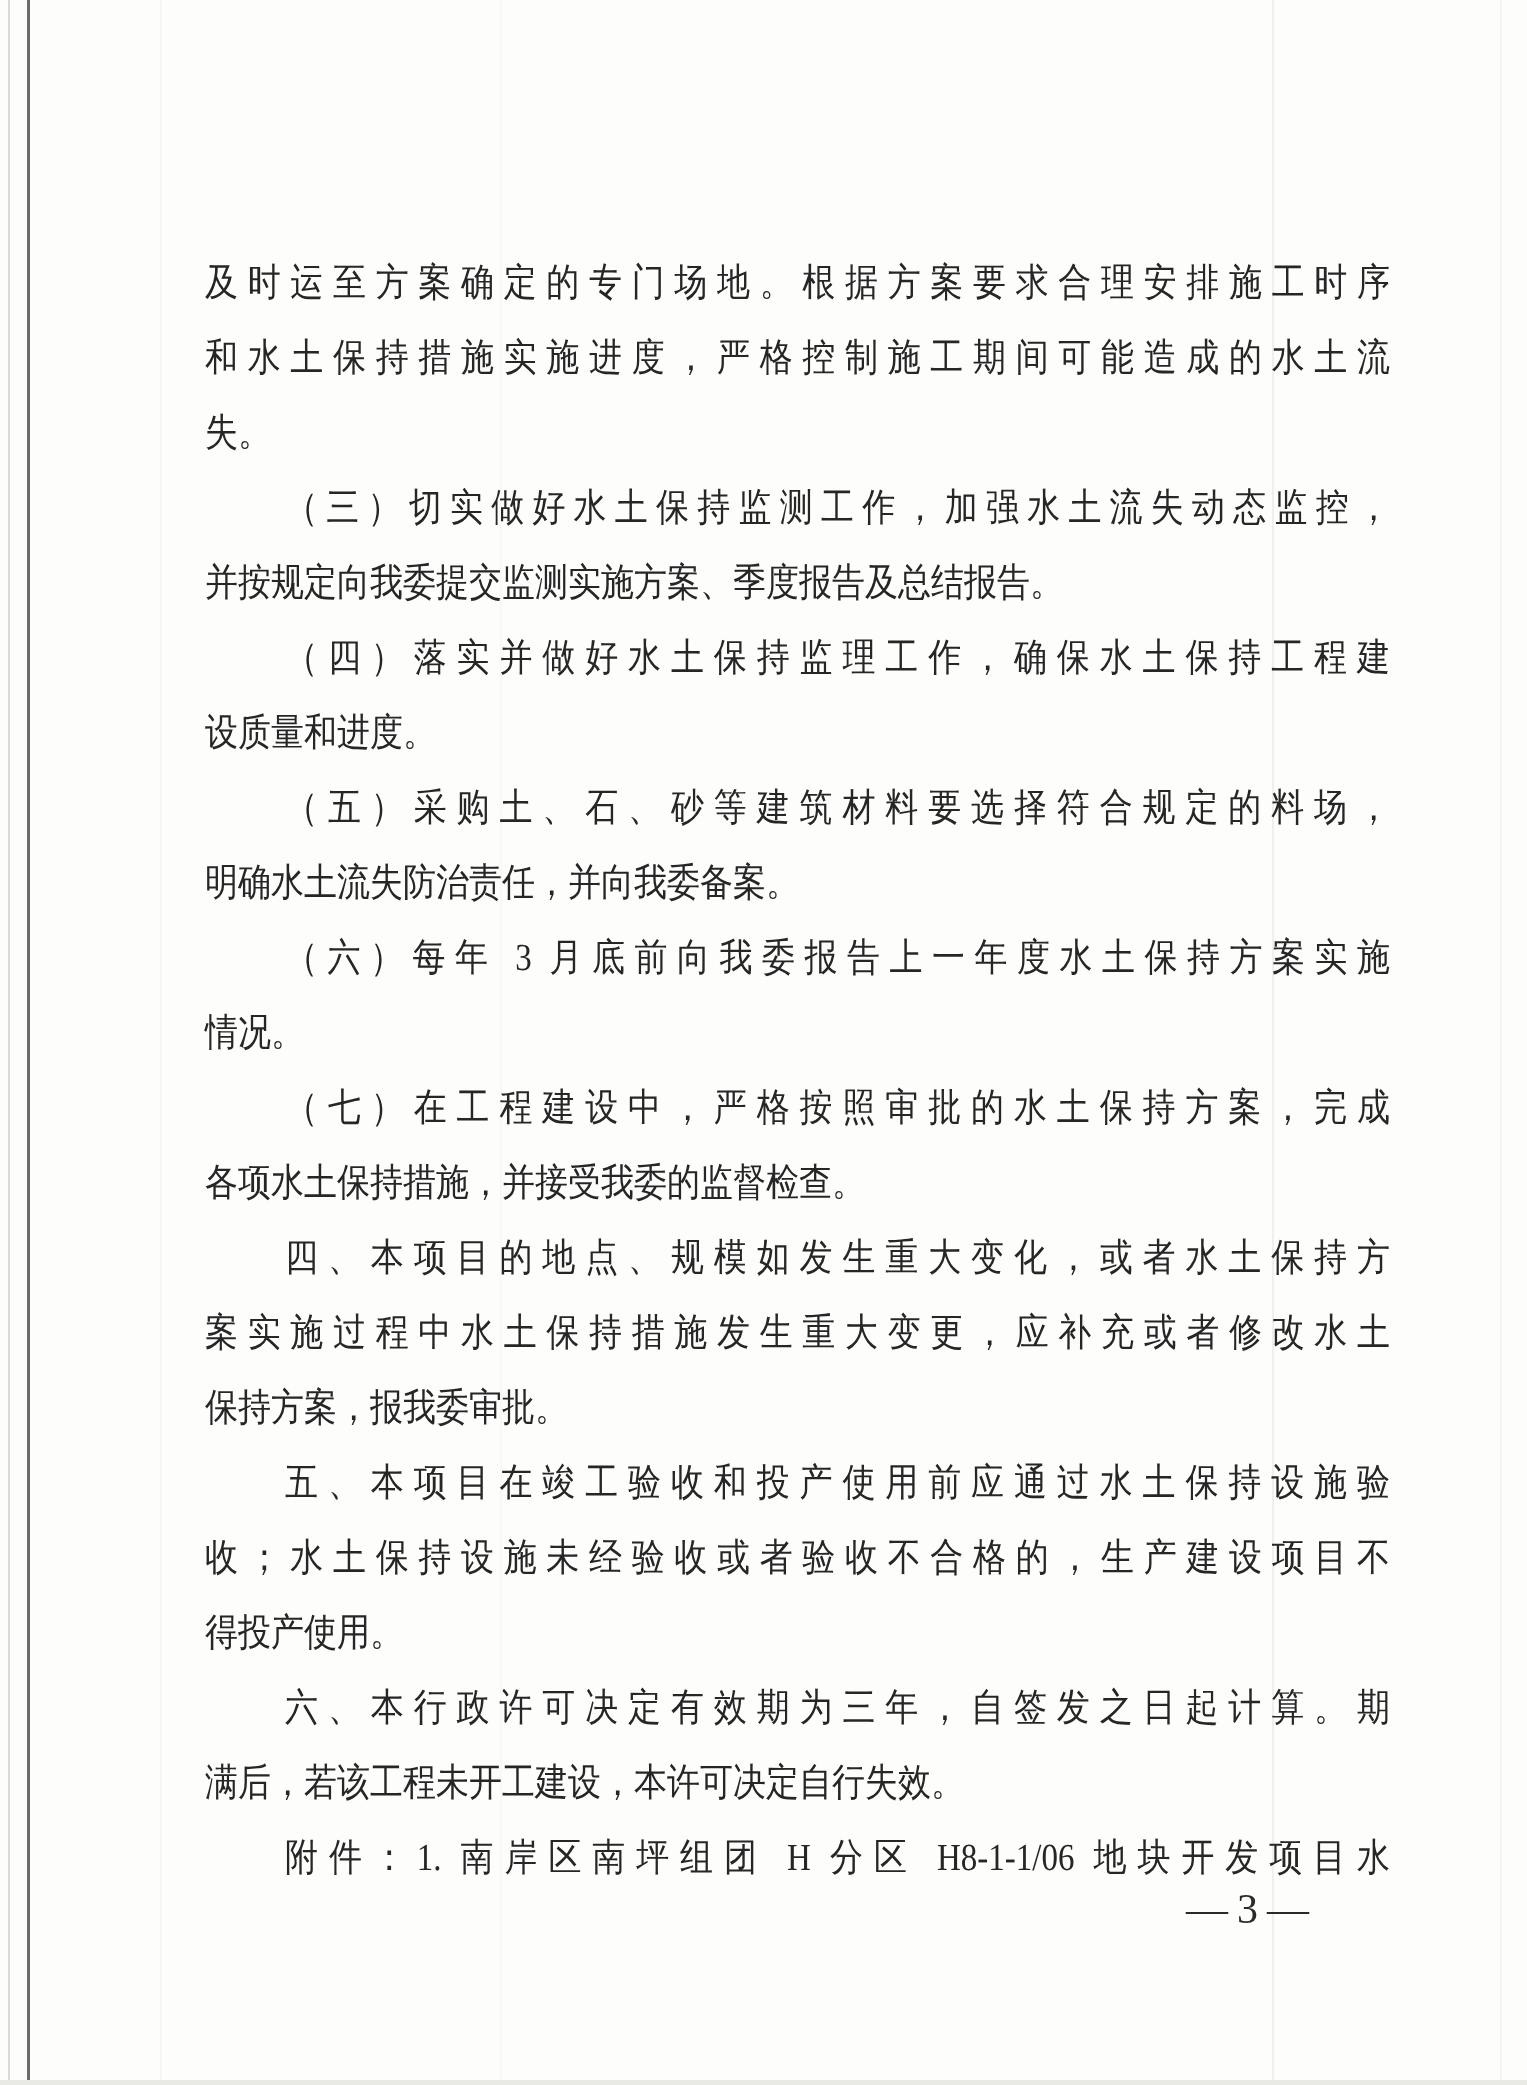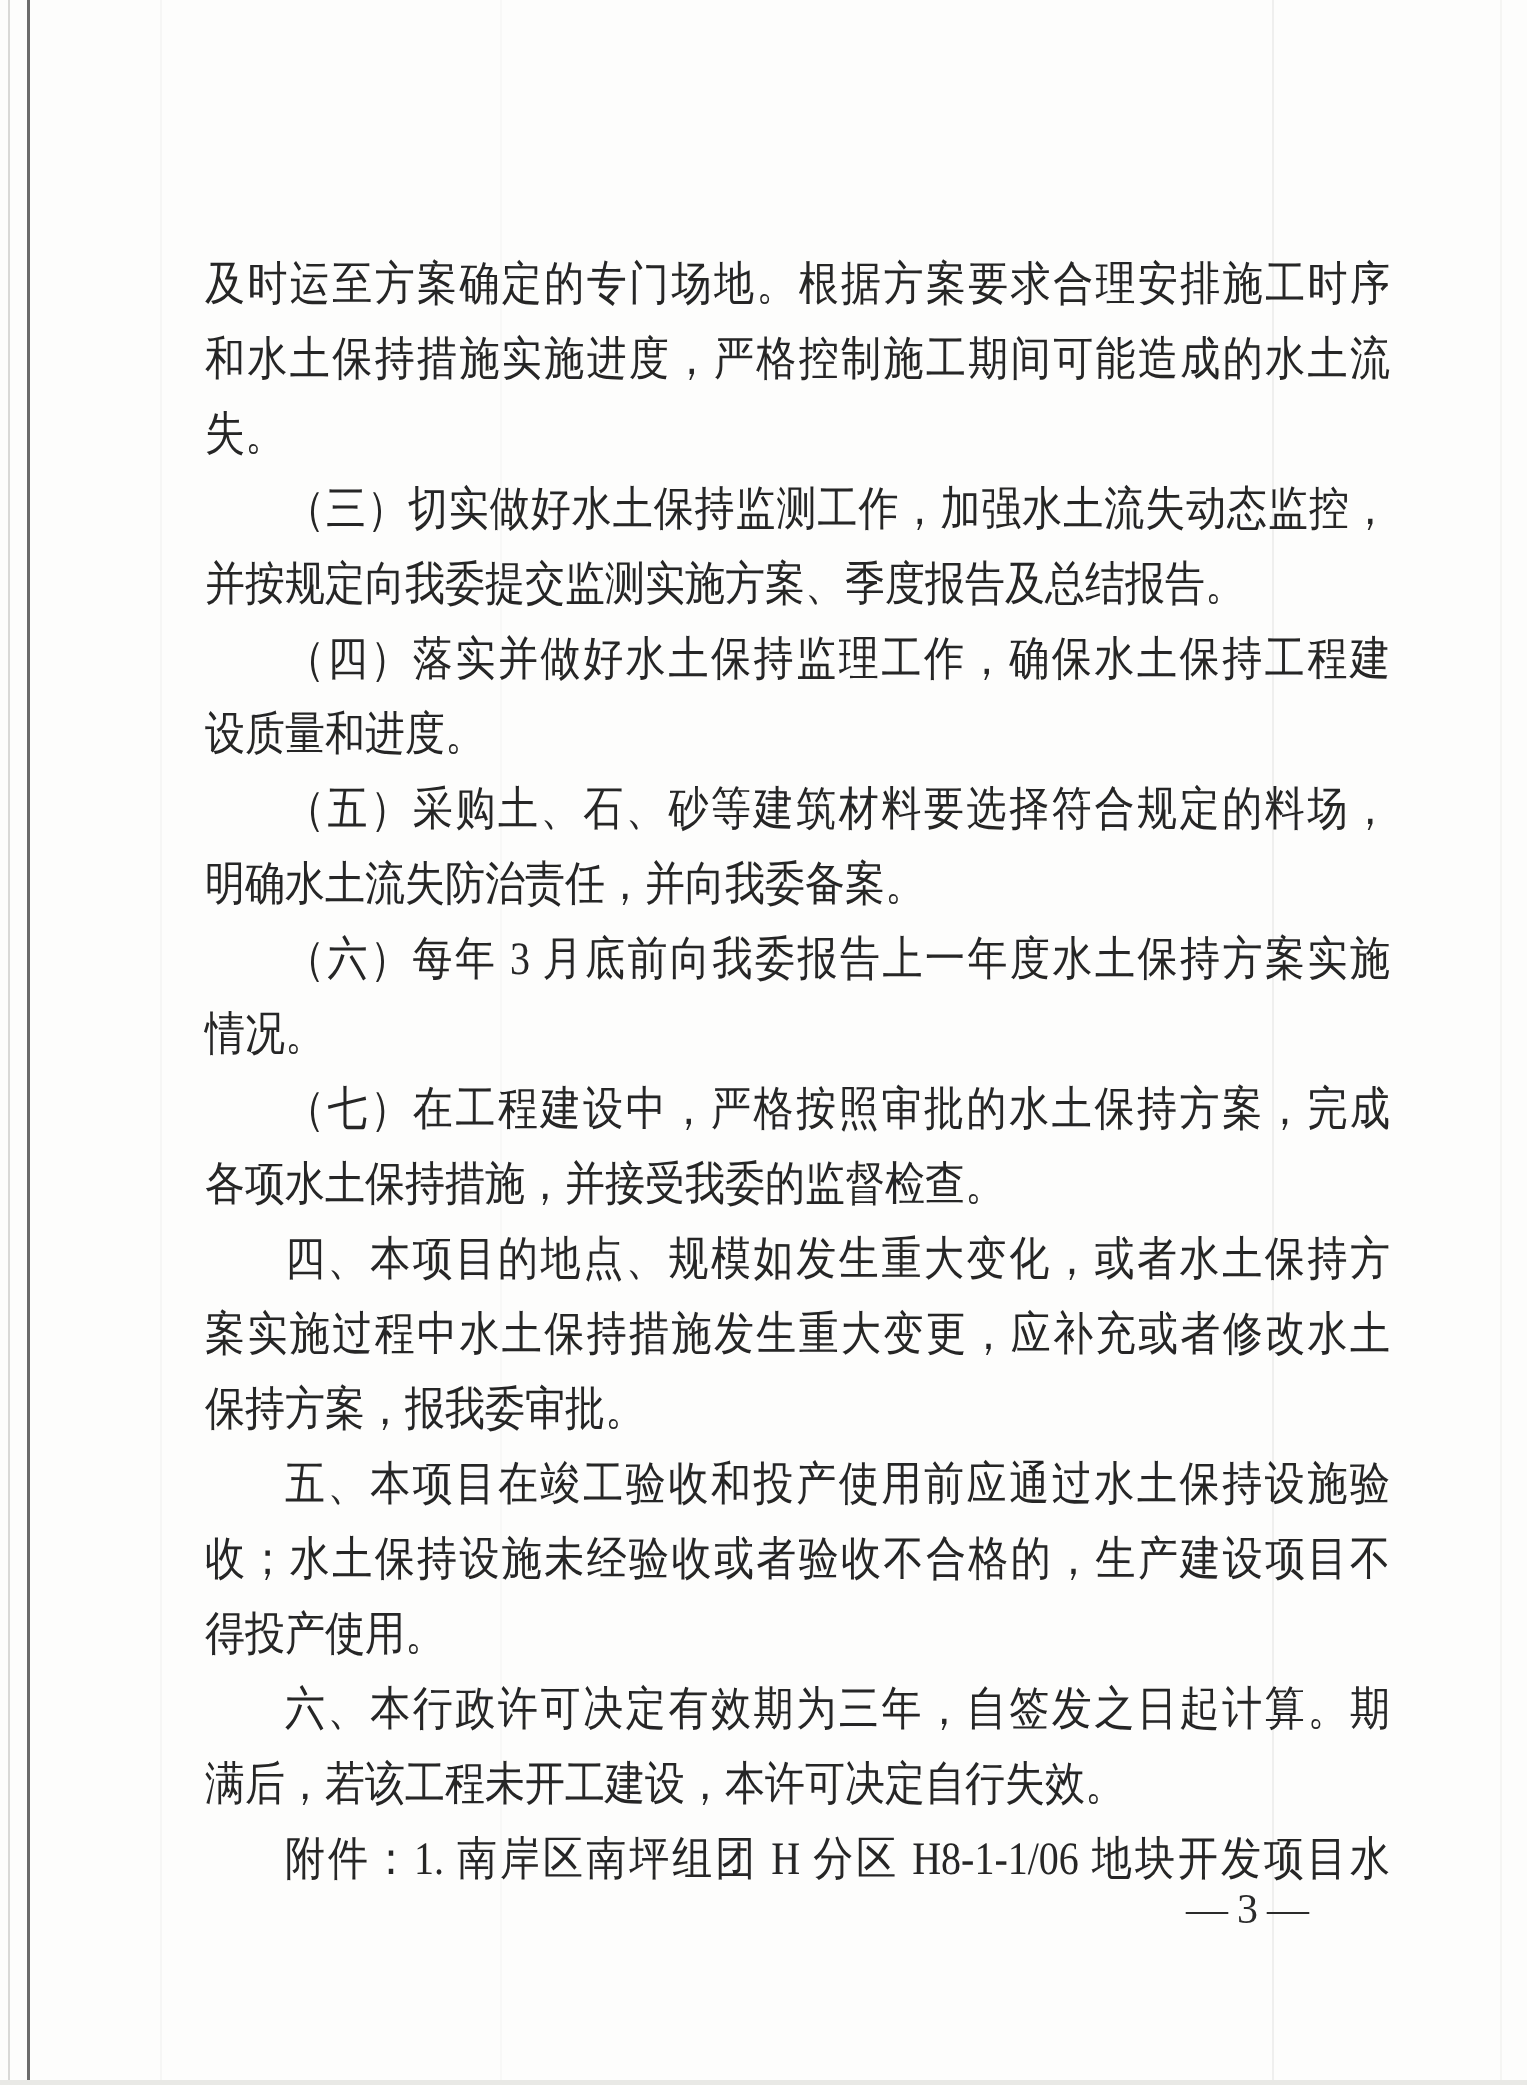--- a/index.html
+++ b/index.html
@@ -38,21 +38,21 @@
     left: 0; top: 2080px;
     width: 1527px; height: 5px;
     background: #e9e9e6;
   }
   
   .textblock {
     position: absolute;
     left: 205px;
     top: 246px;
     width: 1185px;
-    font-size: 40px;
+    font-size: 33px;
     color: #262626;
     text-rendering: geometricPrecision;
   }
   .line {
     height: 75px;
     line-height: 75px;
     text-align: justify;
     text-justify: inter-character;
     text-align-last: justify;
     transform: scaleY(1.16);

